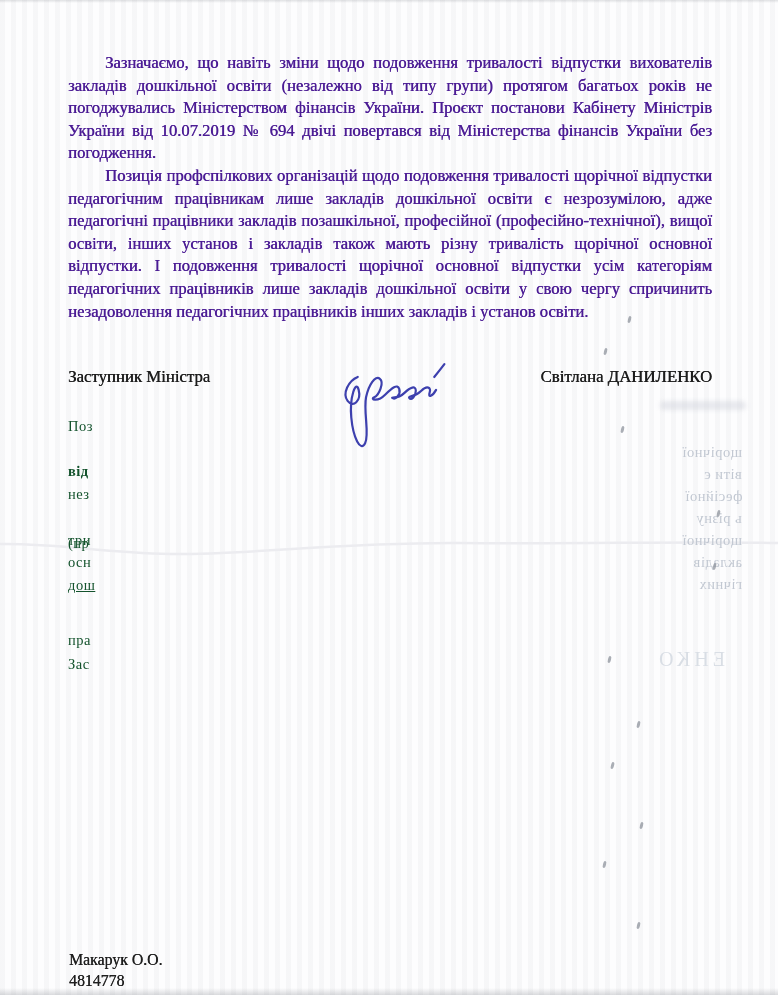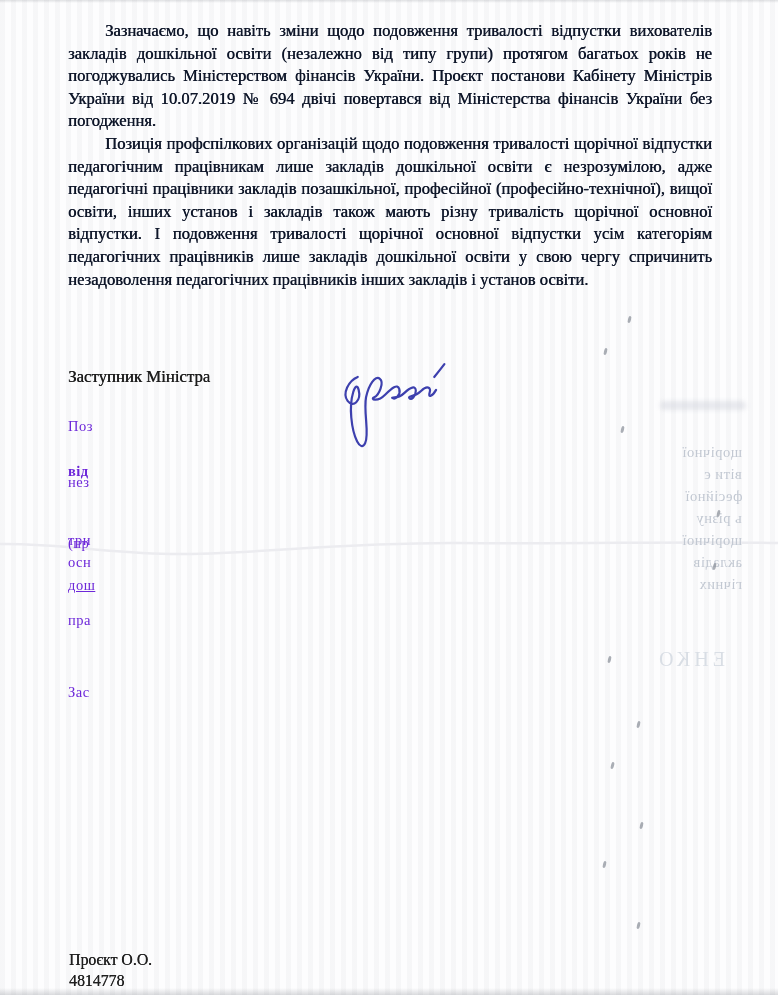--- a/index.html
+++ b/index.html
@@ -25,22 +25,22 @@
   .edge-top {
     position: absolute; left: 0; top: 0; width: 100%; height: 3px;
     background: linear-gradient(180deg, rgba(90,95,105,0.18), rgba(0,0,0,0));
   }
   .edge-bottom {
     position: absolute; left: 0; bottom: 0; width: 100%; height: 7px;
     background: linear-gradient(0deg, rgba(90,95,105,0.22), rgba(0,0,0,0));
   }
 
   .letter-body {
-    position: absolute; left: 68px; top: 20px; width: 644px;
-    color: #0f172a;
+    position: absolute; left: 68px; top: 52px; width: 644px;
+    color: #4c1d95;
     font-size: 16.6px;
     line-height: 22.6px;
     text-align: justify;
   }
   .letter-body p {
     margin: 0;
     text-indent: 37px;
     text-shadow: 0.4px 0 0 currentColor; 
   }
 
@@ -51,30 +51,30 @@
     text-shadow: 0.4px 0 0 currentColor;
   }
 
   .signature-svg { position: absolute; left: 330px; top: 353px; }
 
   .crease-svg { position: absolute; left: 0; top: 528px; }
 
   
   .ghost {
     position: absolute;
-    color: #6d28d9;
+    color: #14532d;
     font-size: 14.5px;
     letter-spacing: 0.5px;
     filter: blur(0.45px);
     white-space: nowrap;
   }
   .ghost-l { left: 68px; }
-  .gl0 { top: 418px; } .gl1 { top: 463px; font-weight: bold; } .gl2 { top: 474px; }
+  .gl0 { top: 418px; } .gl1 { top: 463px; font-weight: bold; } .gl2 { top: 486px; }
   .gl3 { top: 535px; } .gl4 { top: 532px; } .gl5 { top: 554px; }
-  .gl6 { top: 577px; text-decoration: underline; } .gl7 { top: 612px; } .gl8 { top: 684px; text-align: right; }
+  .gl6 { top: 577px; text-decoration: underline; } .gl7 { top: 632px; } .gl8 { top: 656px; text-align: right; }
 
   .ghost-r { right: 36px; transform: scaleX(-1); color: #c2c8d2; }
   .gr0 { top: 444px; } .gr1 { top: 466px; } .gr2 { top: 488px; }
   .gr3 { top: 510px; } .gr4 { top: 532px; } .gr5 { top: 554px; }
   .gr6 { top: 576px; }
 
   .ghost-name {
     position: absolute; left: 655px; top: 648px;
     color: #d9dee5; font-size: 20px; letter-spacing: 4px;
     transform: scaleX(-1); filter: blur(0.6px);
@@ -111,20 +111,21 @@
     <p>Зазначаємо, що навіть зміни щодо подовження тривалості відпустки вихователів закладів дошкільної освіти (незалежно від типу групи) протягом багатьох років не погоджувались Міністерством фінансів України. Проєкт постанови Кабінету Міністрів України від 10.07.2019 № 694 двічі повертався від Міністерства фінансів України без погодження.</p>
     <p>Позиція профспілкових організацій щодо подовження тривалості щорічної відпустки педагогічним працівникам лише закладів дошкільної освіти є незрозумілою, адже педагогічні працівники закладів позашкільної, професійної (професійно-технічної), вищої освіти, інших установ і закладів також мають різну тривалість щорічної основної відпустки. І подовження тривалості щорічної основної відпустки усім категоріям педагогічних працівників лише закладів дошкільної освіти у свою чергу спричинить незадоволення педагогічних працівників інших закладів і установ освіти.</p>
   </main>
 
   <svg class="crease-svg" width="778" height="36" viewBox="0 0 778 36">
     <path d="M0,16 C60,15 100,25 170,26 C250,27 340,14 460,15 C580,16 700,13 778,15" fill="none" stroke="#ececf0" stroke-width="2.5"></path>
   </svg>
 
   <div class="sign-row">
     <span>Заступник Міністра</span>
+    <span>Світлана ДАНИЛЕНКО</span>
   </div>
 
   <svg class="signature-svg" width="120" height="106" viewBox="0 0 130 115">
     <g fill="none" stroke-width="2.4" stroke-linecap="round" stroke-linejoin="round">
       <path d="M30 26 C20 30 13 44 19 52 C25 60 34 52 31 40 C28 28 21 48 23 70
                C25 92 33 108 38 98 C43 88 36 64 39 48 C42 34 49 24 54 28
                C59 32 53 46 48 48 C43 50 51 54 60 45 C67 38 73 33 75 39
                C77 45 71 51 68 49 C65 47 73 51 81 43 C87 37 93 35 93 41
                C93 47 88 52 86 49 C84 46 91 49 99 41 C105 35 110 37 108 43
                C106 49 111 47 115 40" stroke="#3d40ae"></path>
@@ -159,18 +160,18 @@
   <div class="speck" style="left:717px; top:510px;"></div>
   <div class="speck" style="left:713px; top:563px;"></div>
   <div class="speck" style="left:608px; top:656px;"></div>
   <div class="speck" style="left:637px; top:721px;"></div>
   <div class="speck" style="left:611px; top:762px;"></div>
   <div class="speck" style="left:640px; top:822px;"></div>
   <div class="speck" style="left:603px; top:861px;"></div>
   <div class="speck" style="left:637px; top:922px;"></div>
 
   <div class="footer-block">
-    <div>Проєкт О.О.</div>
+    <div>Макарук О.О.</div>
     <div>4814778</div>
   </div>
 
   <div class="edge-bottom"></div>
 </div>
 
 </body></html>

